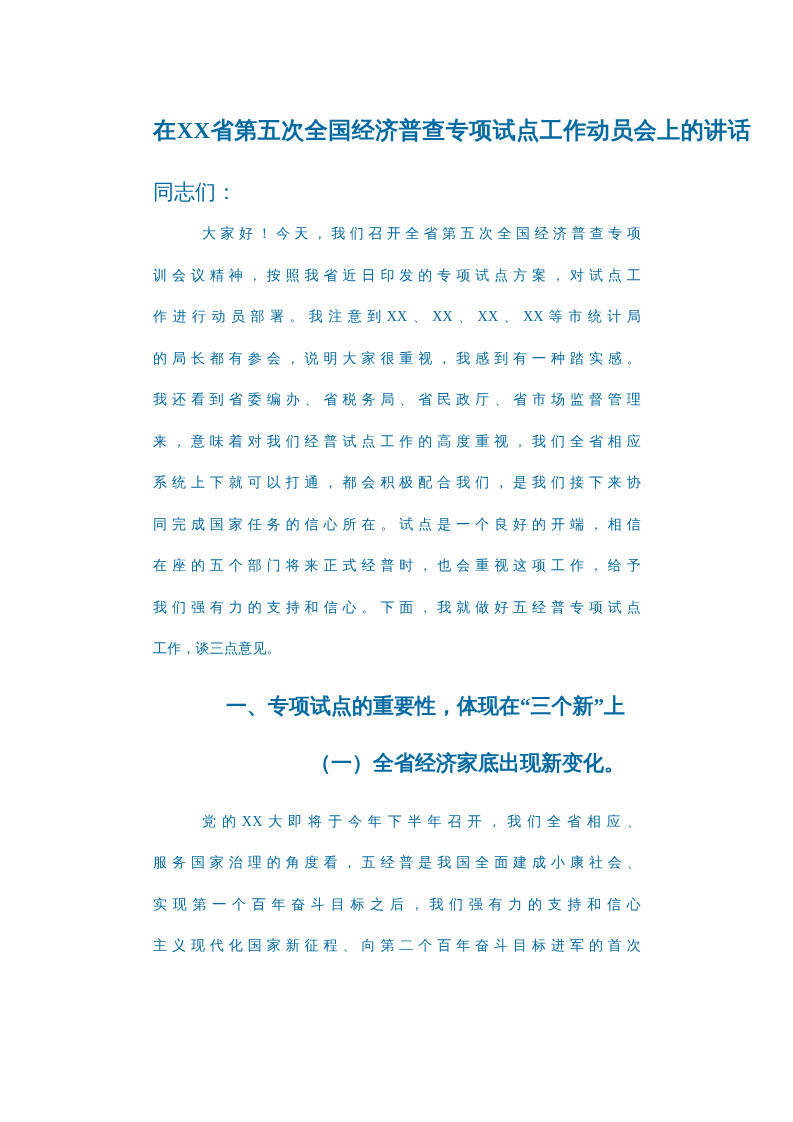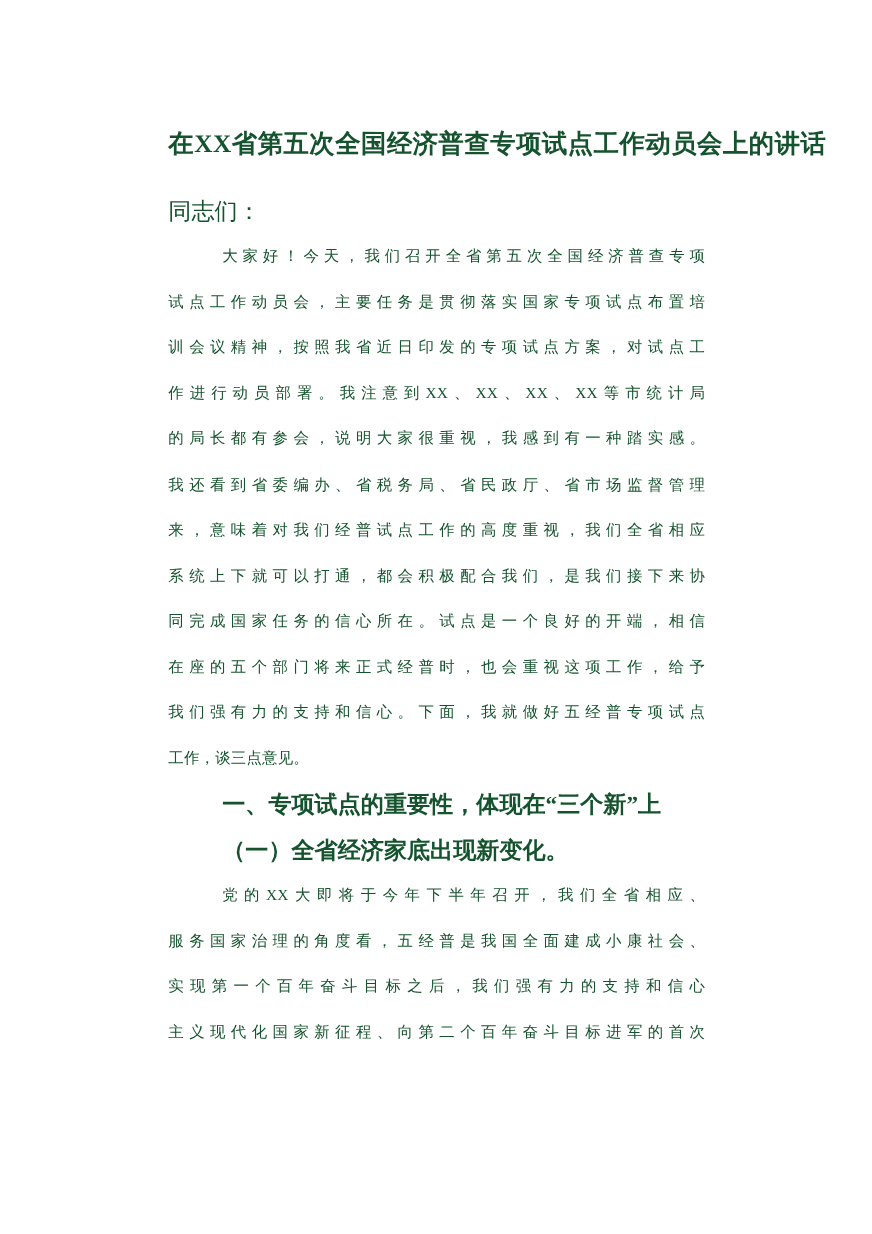--- a/index.html
+++ b/index.html
@@ -6,21 +6,21 @@
     margin: 0;
     padding: 0;
     background: #ffffff;
   }
   .page {
     position: relative;
     width: 721px;
     height: 1122px;
     margin: 0 auto;
     background: #ffffff;
-    color: #14532d;
+    color: #0369a1;
     font-family: "Liberation Serif", "DejaVu Serif", serif;
     box-sizing: border-box;
     padding: 110px 116px 0 117px;
     overflow: hidden;
   }
   .doc-title {
     margin: 0 0 20px 0;
     font-size: 23px;
     font-weight: bold;
     text-align: center;
@@ -43,41 +43,40 @@
     text-align-last: justify;
     letter-spacing: 0.2px;
   }
   .line.first {
     text-indent: 49px;
   }
   .line.last {
     text-align-last: left;
   }
   .heading-1, .heading-2 {
-    margin: 0;
+    margin: 16px;
     font-size: 21px;
     font-weight: bold;
     line-height: 41.5px;
     text-indent: 49px;
-    text-align: left;
+    text-align: right;
     white-space: nowrap;
   }
 </style>
 </head>
 <body>
 
 <div class="page">
 
   <h1 class="doc-title">在XX省第五次全国经济普查专项试点工作动员会上的讲话</h1>
 
   <div class="salutation">同志们：</div>
 
   <div class="para">
     <div class="line first">大家好！今天，我们召开全省第五次全国经济普查专项</div>
-    <div class="line">试点工作动员会，主要任务是贯彻落实国家专项试点布置培</div>
     <div class="line">训会议精神，按照我省近日印发的专项试点方案，对试点工</div>
     <div class="line">作进行动员部署。我注意到XX、XX、XX、XX等市统计局</div>
     <div class="line">的局长都有参会，说明大家很重视，我感到有一种踏实感。</div>
     <div class="line">我还看到省委编办、省税务局、省民政厅、省市场监督管理</div>
     <div class="line">来，意味着对我们经普试点工作的高度重视，我们全省相应</div>
     <div class="line">系统上下就可以打通，都会积极配合我们，是我们接下来协</div>
     <div class="line">同完成国家任务的信心所在。试点是一个良好的开端，相信</div>
     <div class="line">在座的五个部门将来正式经普时，也会重视这项工作，给予</div>
     <div class="line">我们强有力的支持和信心。下面，我就做好五经普专项试点</div>
     <div class="line last">工作，谈三点意见。</div>

